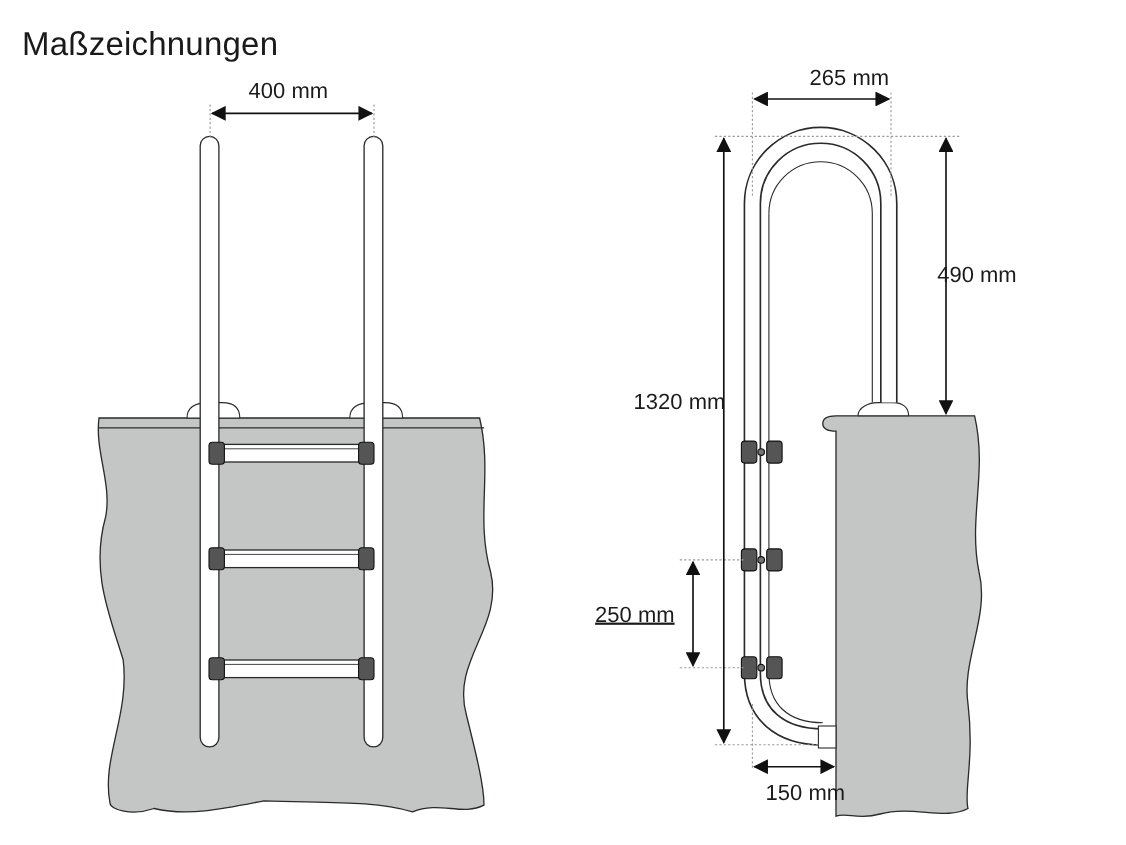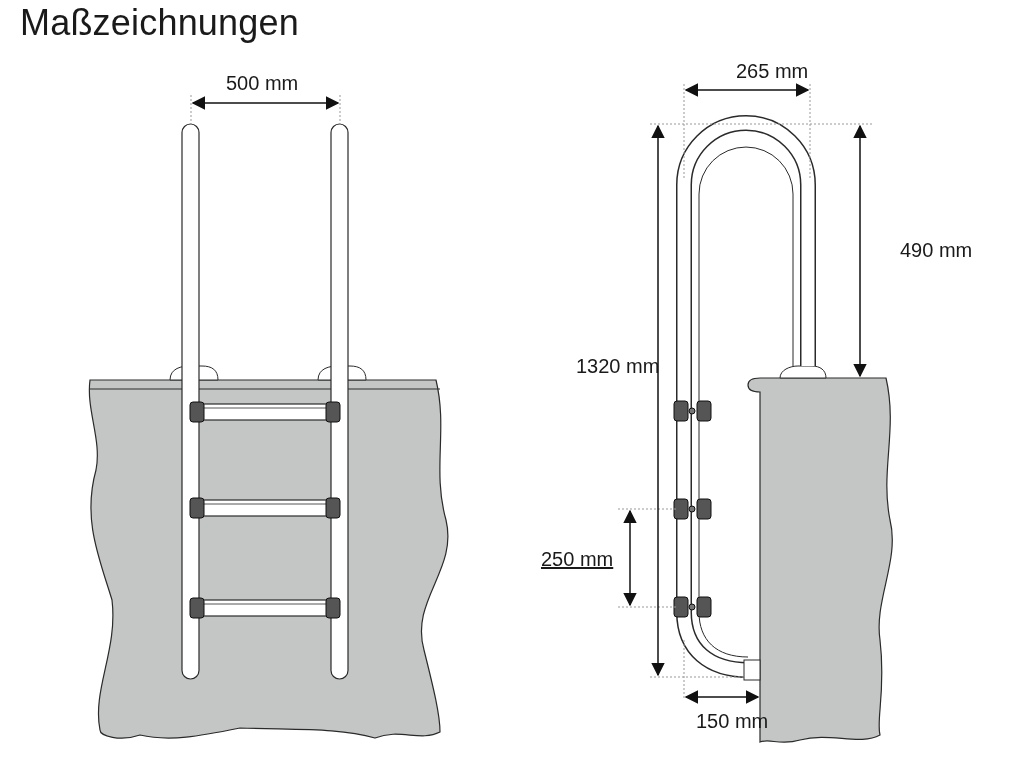--- a/index.html
+++ b/index.html
@@ -1,18 +1,18 @@
 <!DOCTYPE html>
 <html><head>
 <meta charset="utf-8">
 <style>
   html, body { margin:0; padding:0; background:#ffffff; }
   body { width:1024px; height:768px; position:relative; overflow:hidden;
          font-family: "Liberation Sans", "DejaVu Sans", sans-serif; color:#1a1a1a; }
-  .title { position:absolute; left:20px; top:2px; font-size:36px; font-weight:normal; letter-spacing:0.2px; }
+  .title { position:absolute; left:20px; top:24px; font-size:30px; font-weight:normal; letter-spacing:0.2px; }
   .dim { position:absolute; font-size:20px; color:#1a1a1a; white-space:nowrap; }
   svg { position:absolute; left:0; top:0; }
 </style>
 </head>
 <body>
 
 <div class="title">Maßzeichnungen</div>
 
 <svg width="1024" height="768" viewBox="0 0 1024 768">
   <defs>
@@ -100,18 +100,18 @@
     <line x1="684" y1="640" x2="684" y2="700" stroke="#999" stroke-dasharray="2,2"></line>
 
     <line x1="686" y1="90" x2="808" y2="90" stroke="#111" stroke-width="1.5" marker-start="url(#arr)" marker-end="url(#arr)"></line>
     <line x1="860" y1="126" x2="860" y2="376" stroke="#111" stroke-width="1.5" marker-start="url(#arr)" marker-end="url(#arr)"></line>
     <line x1="658" y1="126" x2="658" y2="675" stroke="#111" stroke-width="1.5" marker-start="url(#arr)" marker-end="url(#arr)"></line>
     <line x1="630" y1="511" x2="630" y2="605" stroke="#111" stroke-width="1.5" marker-start="url(#arr)" marker-end="url(#arr)"></line>
     <line x1="686" y1="697" x2="758" y2="697" stroke="#111" stroke-width="1.5" marker-start="url(#arr)" marker-end="url(#arr)"></line>
   </g>
 </svg>
 
-<div class="dim" style="left:226px; top:72px;">500 mm</div>
+<div class="dim" style="left:226px; top:72px;">400 mm</div>
 <div class="dim" style="left:736px; top:60px;">265 mm</div>
-<div class="dim" style="left:900px; top:239px;">490 mm</div>
+<div class="dim" style="left:852px; top:239px;">490 mm</div>
 <div class="dim" style="left:555px; top:355px;margin-left:21px;">1320 mm</div>
 <div class="dim" style="left:541px; top:548px;text-decoration:underline;">250 mm</div>
 <div class="dim" style="left:668px; top:710px;margin-left:28px;">150 mm</div>
 
 </body></html>

